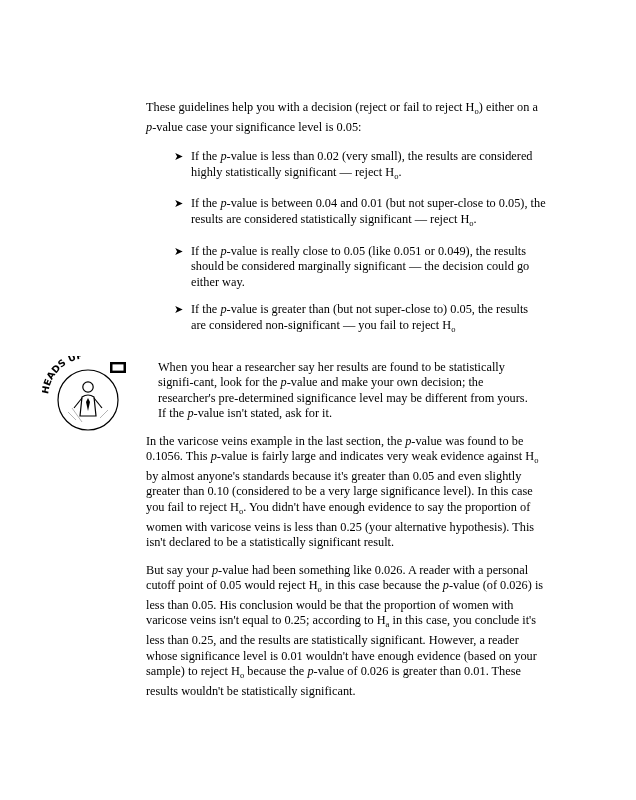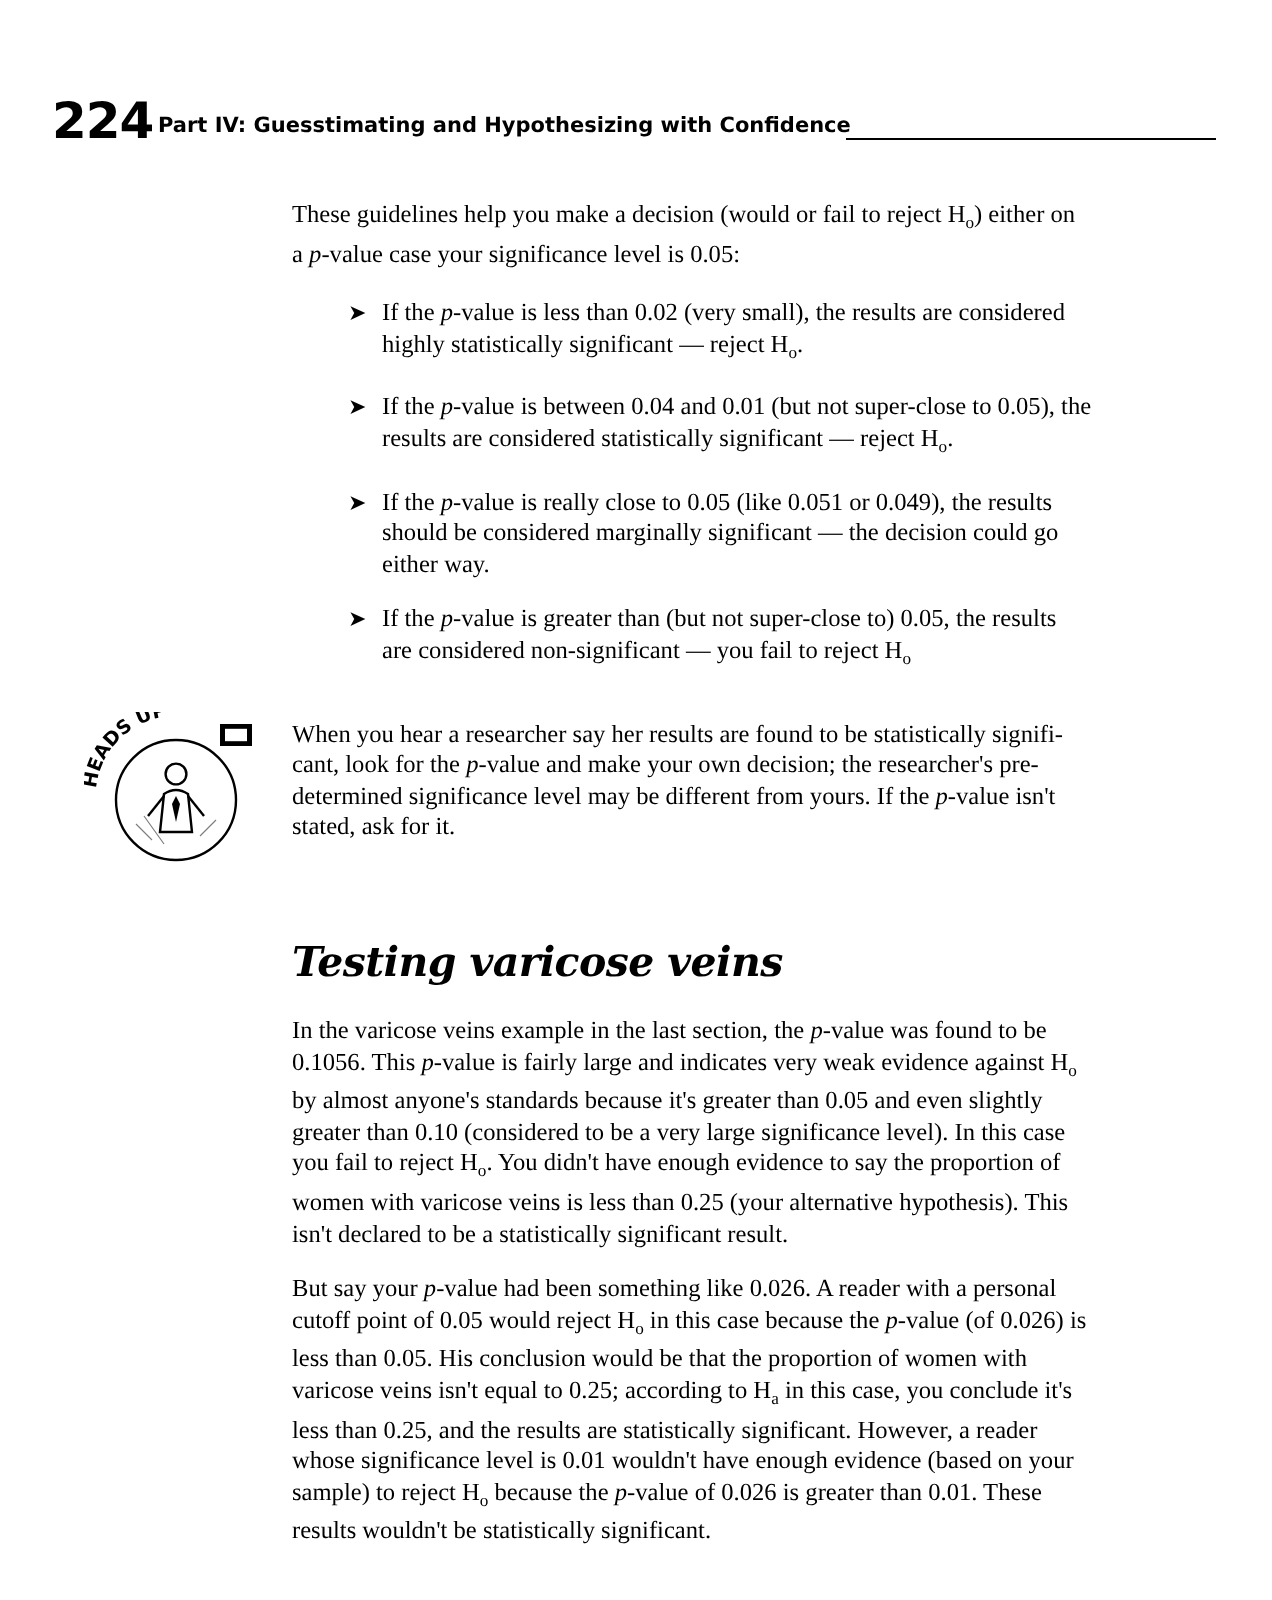--- a/index.html
+++ b/index.html
@@ -121,48 +121,43 @@
     line-height: 15.6px;
   }
 
   
   .tipblock {
     position: relative;
     margin-top: 22px;
     min-height: 74px;
   }
   .tipblock p {
-    margin: 0;
+    margin: 12px;
     font-size: 12.3px;
     line-height: 15.6px;
   }
   .tip-icon {
     position: absolute;
     left: -104px;
     top: -4px;
     width: 96px;
     height: 80px;
   }
   .tip-icon svg { display: block; }
 </style>
 </head>
 <body>
 
 <div class="page">
 
-  <div class="runhead">
-    <div class="folio">224</div>
-    <div class="runhead-title">Part IV: Guesstimating and Hypothesizing with Confidence</div>
-    <div class="runhead-rule"></div>
-  </div>
 
   <div class="col">
 
 
-    <p class="body"><span>These guidelines help you make a decision (would or fail to reject H</span><span class="sub-up">o</span><span>) either on a </span><i>p</i><span>-value case your significance level is 0.05:</span></p>
+    <p class="body"><span>These guidelines help you with a decision (reject or fail to reject H</span><span class="sub-up">o</span><span>) either on a </span><i>p</i><span>-value case your significance level is 0.05:</span></p>
 
     <ul class="bullets">
       <li>
         <span class="marker">➤</span>
         <span>If the </span><i>p</i><span>-value is less than 0.02 (very small), the results are considered highly statistically significant — reject H</span><span class="sub-up">o</span><span>.</span>
       </li>
       <li>
         <span class="marker">➤</span>
         <span>If the </span><i>p</i><span>-value is between 0.04 and 0.01 (but not super-close to 0.05), the results are considered statistically significant — reject H</span><span class="sub-up">o</span><span>.</span>
       </li>
@@ -198,20 +193,19 @@
             <textPath href="#headsuparc" startOffset="2%">HEADS UP</textPath>
           </text>
 
           <rect x="68" y="6" width="16" height="11" fill="#000"></rect>
           <rect x="70.5" y="8.4" width="11" height="6.2" fill="#fff"></rect>
         </svg>
       </div>
       <p><span>When you hear a researcher say her results are found to be statistically signifi-cant, look for the </span><i>p</i><span>-value and make your own decision; the researcher's pre-determined significance level may be different from yours. If the </span><i>p</i><span>-value isn't stated, ask for it.</span></p>
     </div>
 
-    <h2 class="head second">Testing varicose veins</h2>
 
     <p class="body"><span>In the varicose veins example in the last section, the </span><i>p</i><span>-value was found to be 0.1056. This </span><i>p</i><span>-value is fairly large and indicates very weak evidence against H</span><span class="sub-up">o</span><span> by almost anyone's standards because it's greater than 0.05 and even slightly greater than 0.10 (considered to be a very large significance level). In this case you fail to reject H</span><span class="sub-up">o</span><span>. You didn't have enough evidence to say the proportion of women with varicose veins is less than 0.25 (your alternative hypothesis). This isn't declared to be a statistically significant result.</span></p>
 
     <p class="body"><span>But say your </span><i>p</i><span>-value had been something like 0.026. A reader with a personal cutoff point of 0.05 would reject H</span><span class="sub-up">o</span><span> in this case because the </span><i>p</i><span>-value (of 0.026) is less than 0.05. His conclusion would be that the proportion of women with varicose veins isn't equal to 0.25; according to H</span><span class="sub-up">a</span><span> in this case, you conclude it's less than 0.25, and the results are statistically significant. However, a reader whose significance level is 0.01 wouldn't have enough evidence (based on your sample) to reject H</span><span class="sub-up">o</span><span> because the </span><i>p</i><span>-value of 0.026 is greater than 0.01. These results wouldn't be statistically significant.</span></p>
 
   </div>
 </div>
 
 </body></html>

